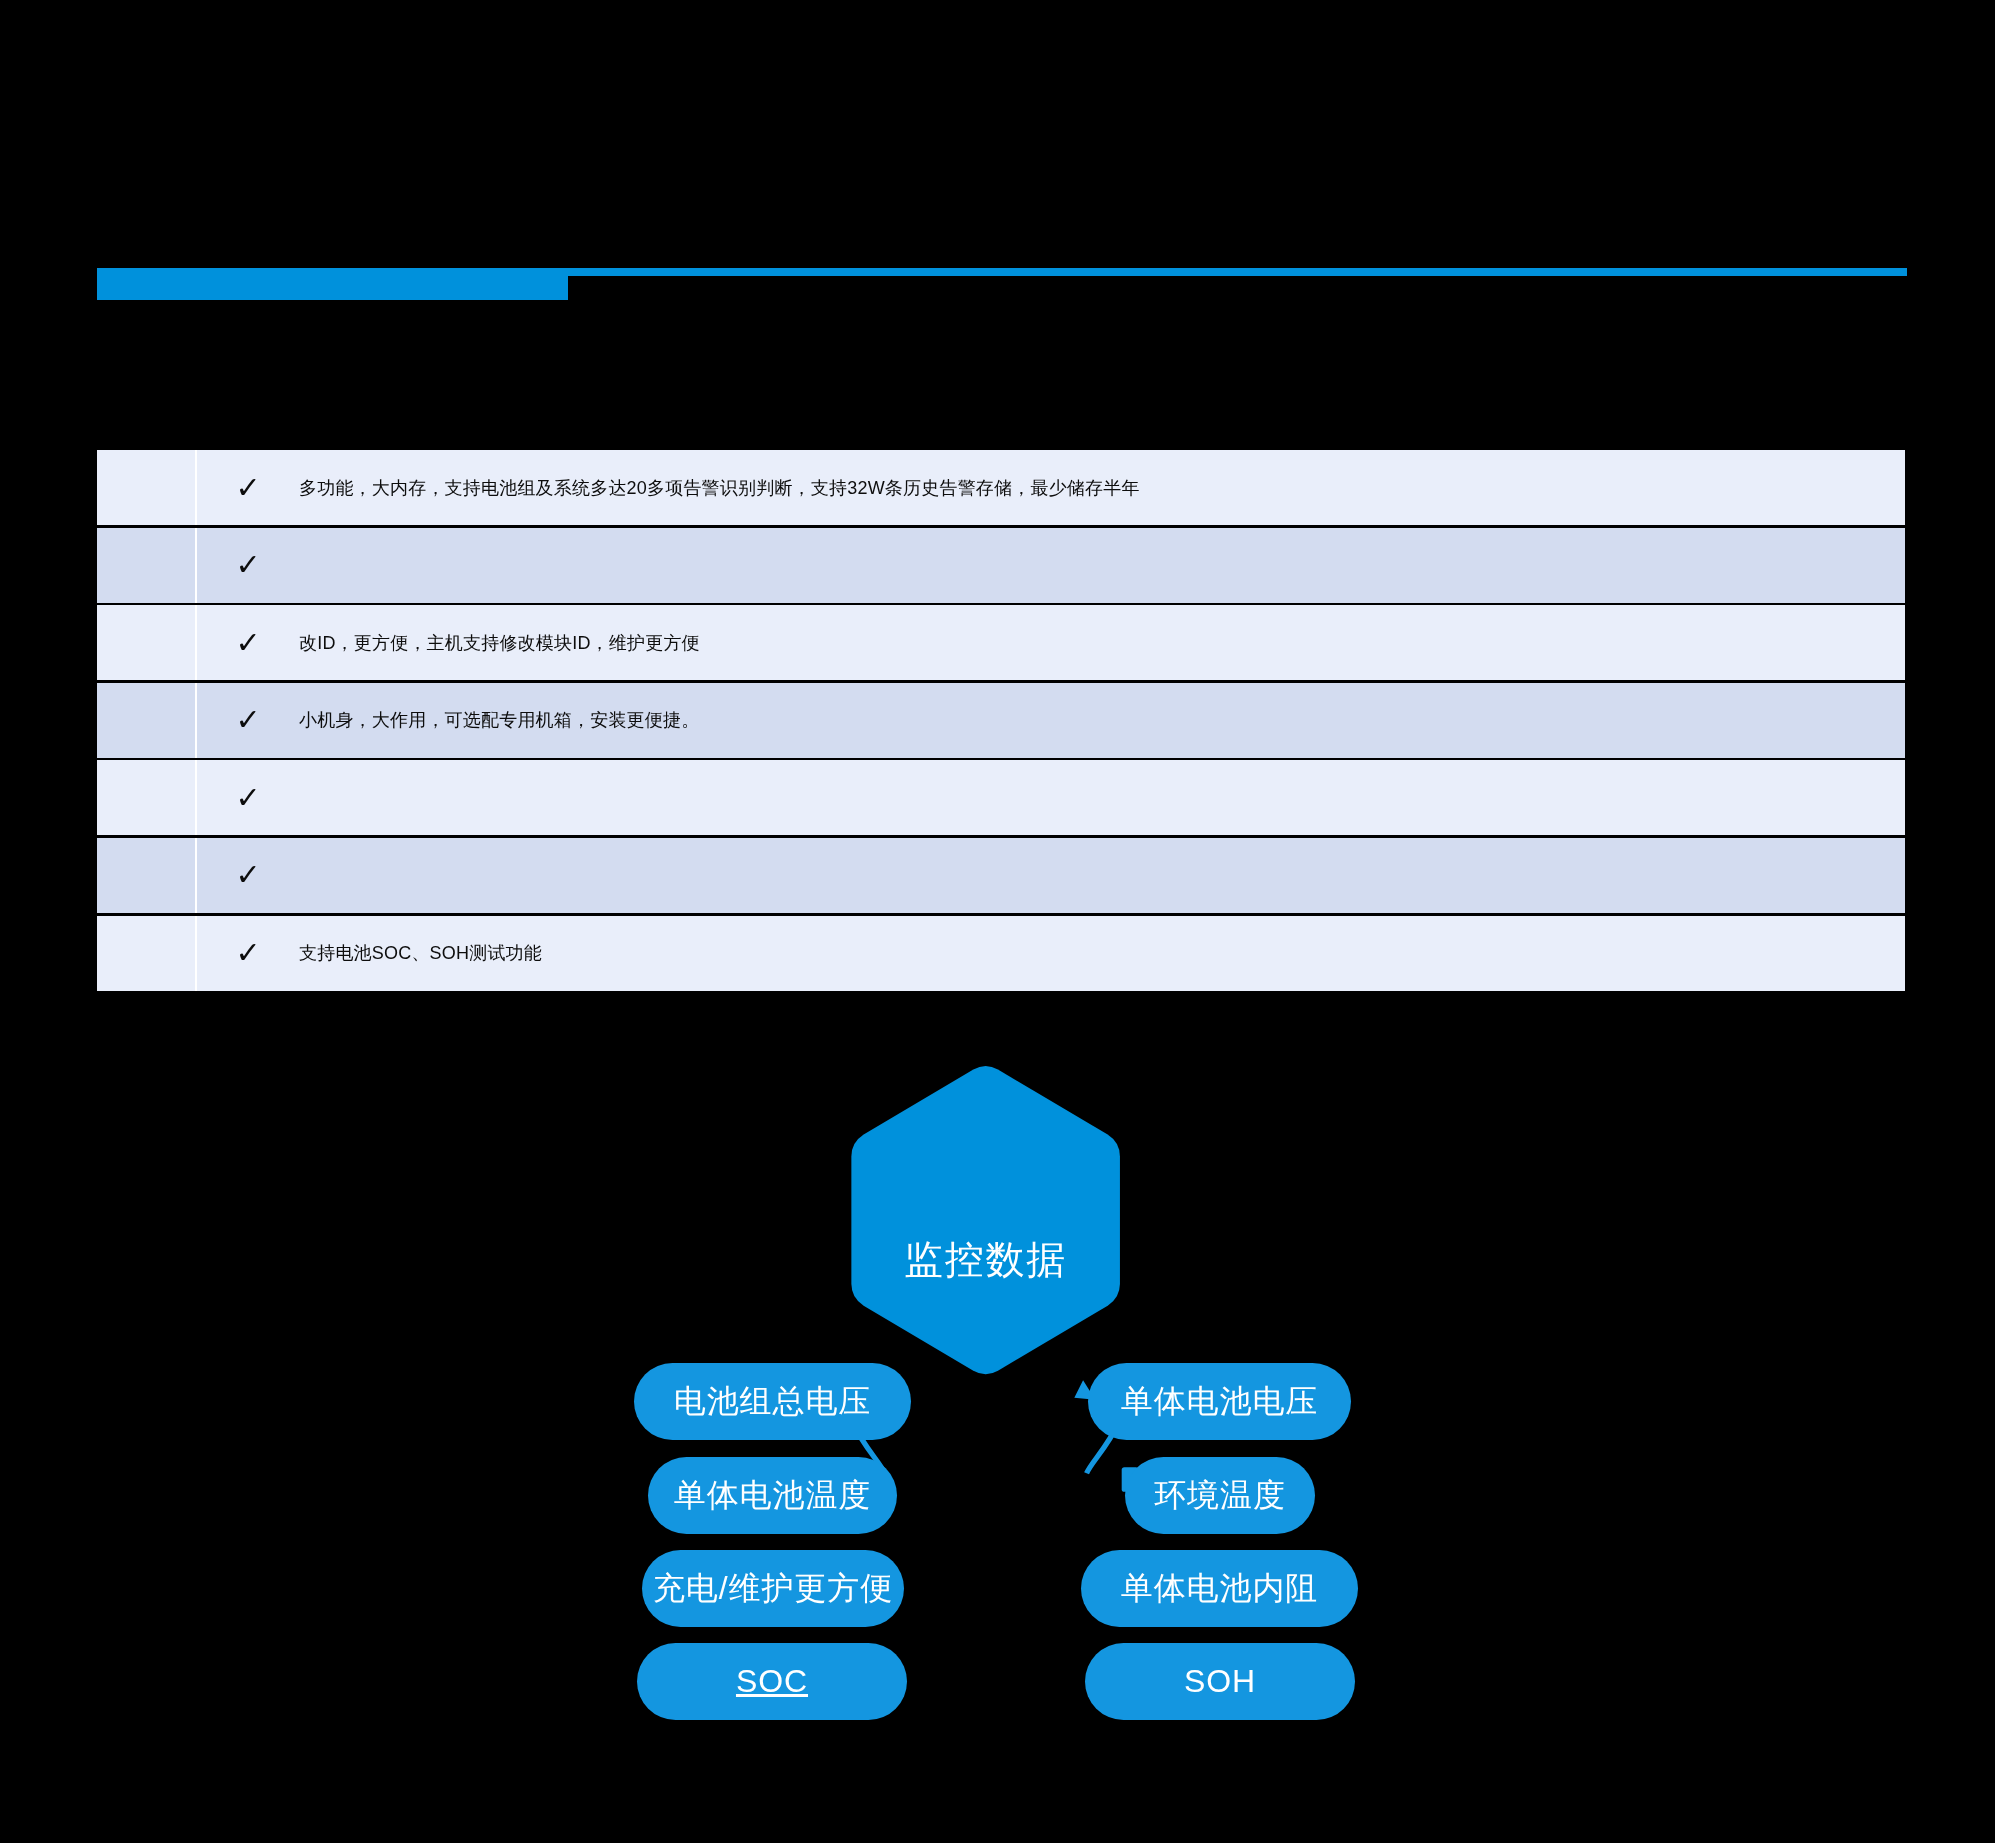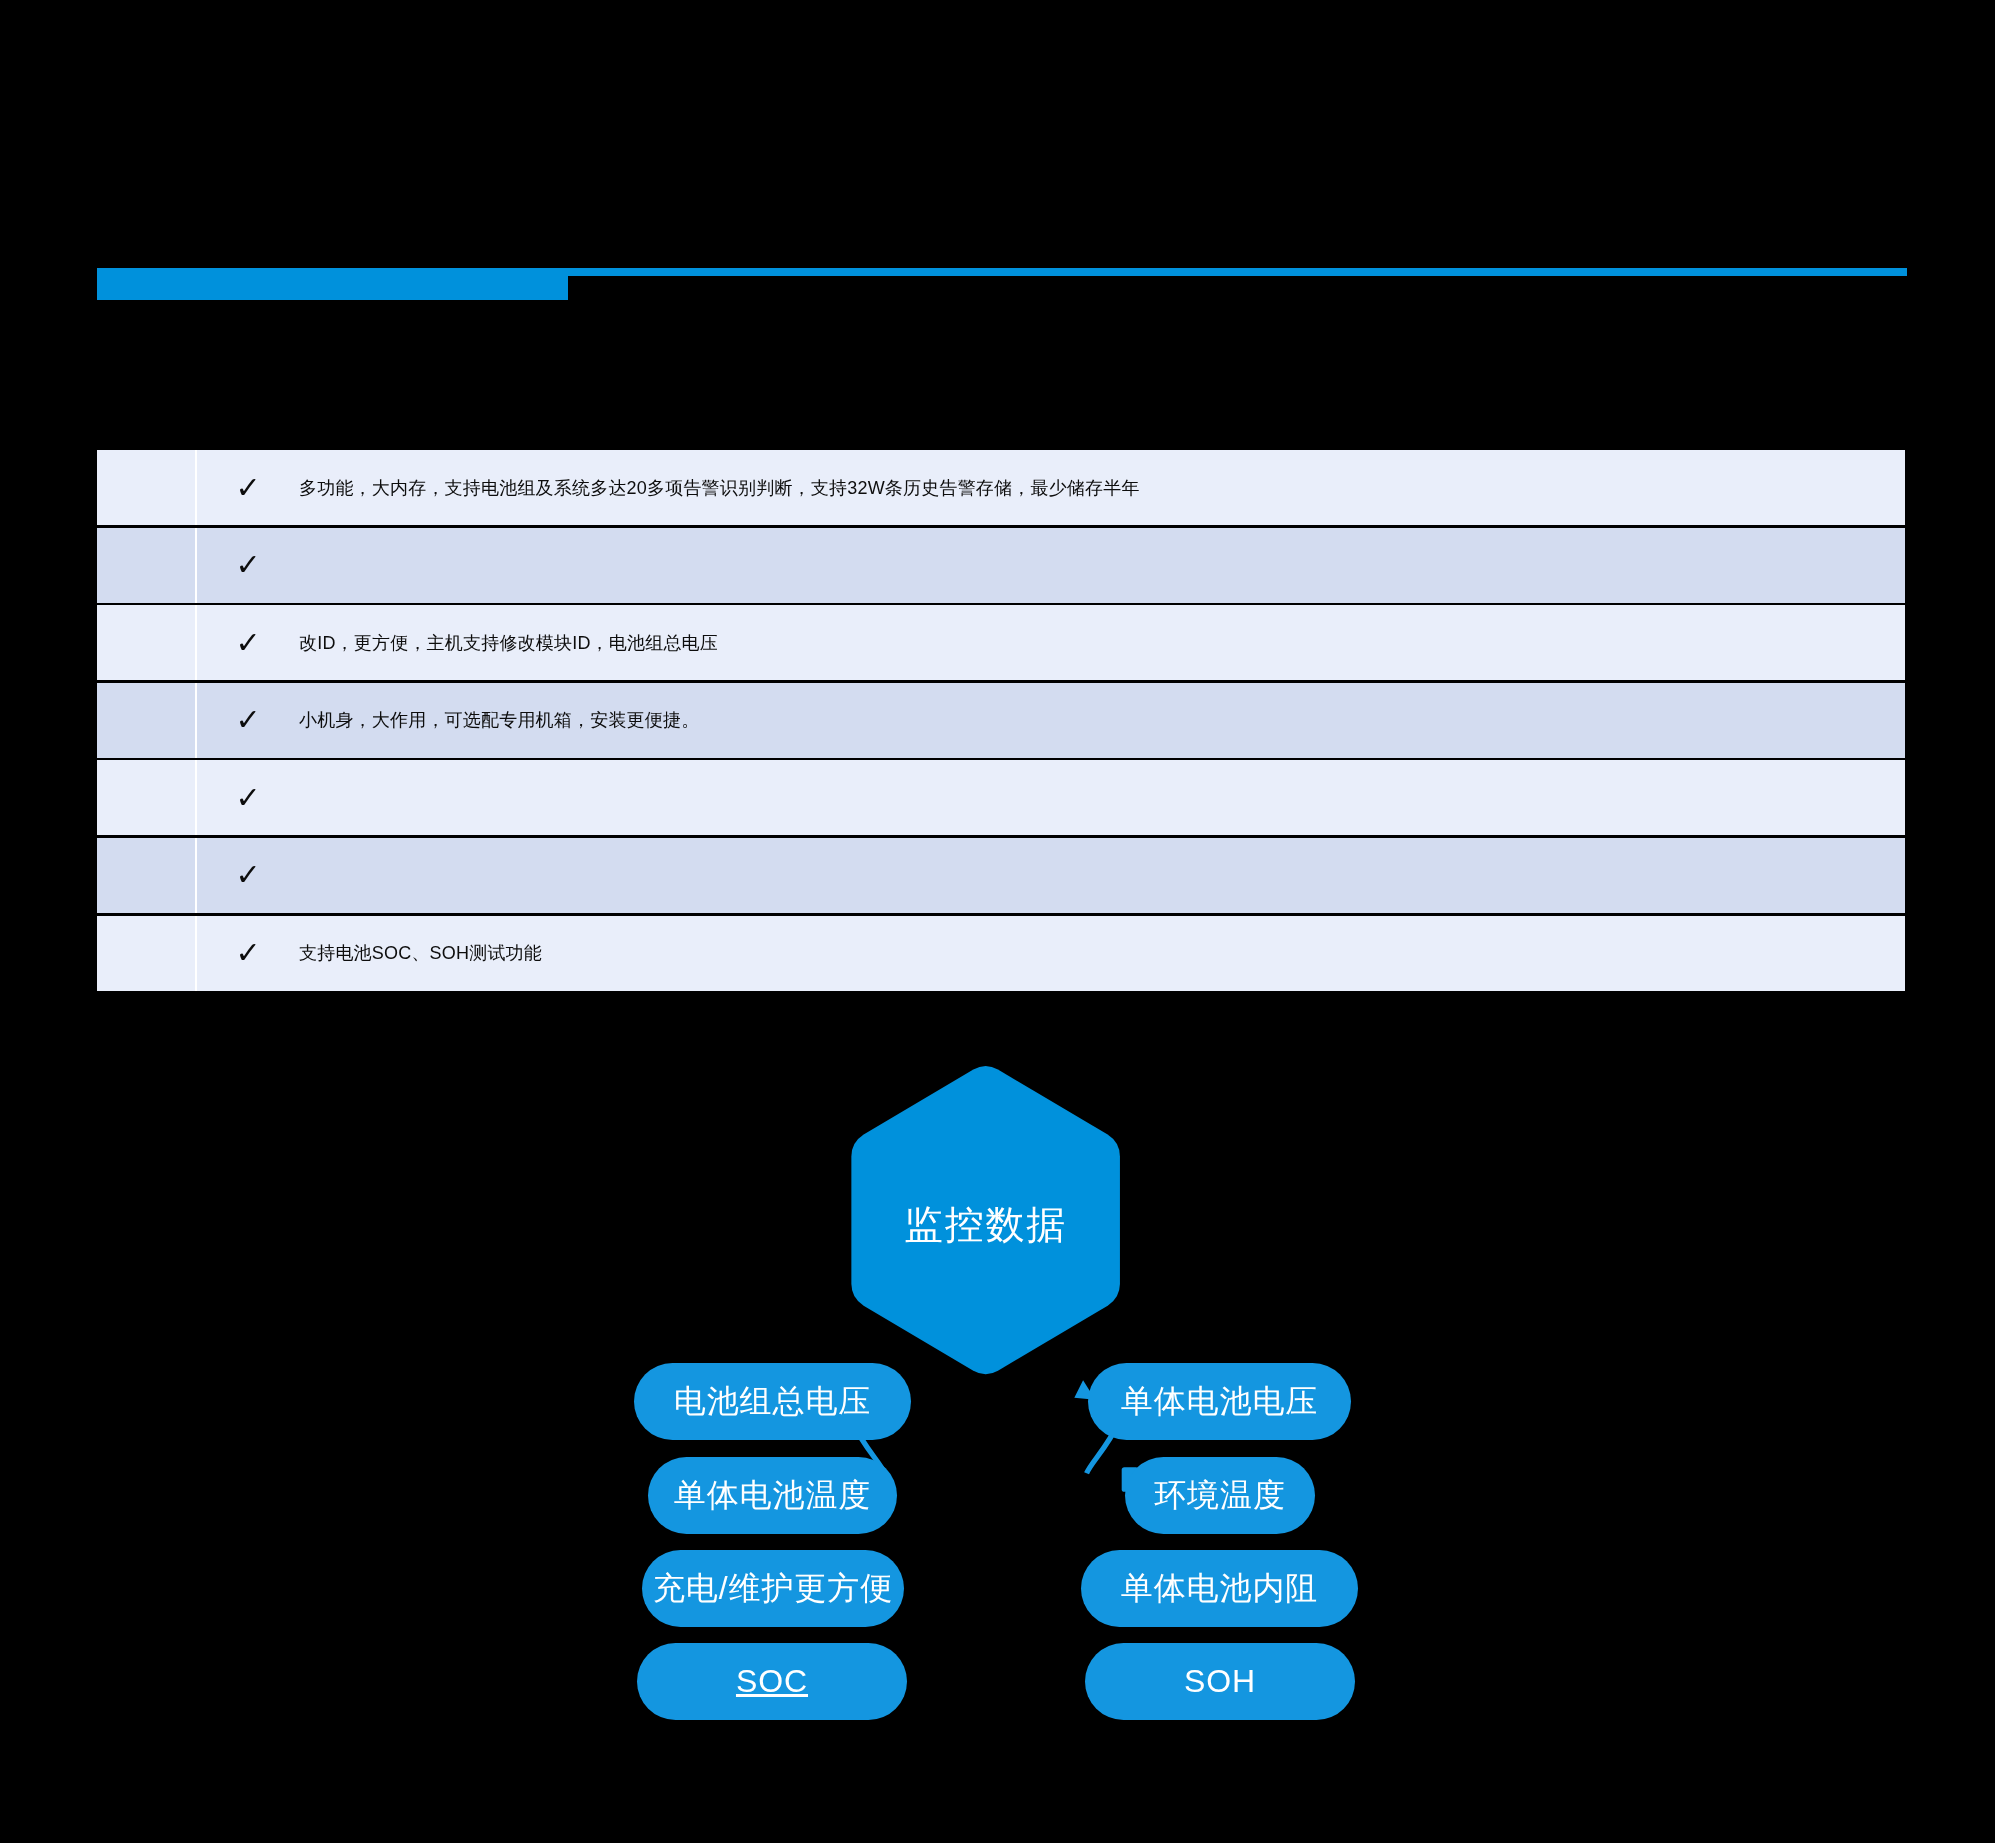--- a/index.html
+++ b/index.html
@@ -114,20 +114,21 @@
     font-size: 32px;
     letter-spacing: 0.9px;
   }
   .hex-label {
     position: absolute;
     width: 263px;
     text-align: center;
     color: #ffffff;
     font-size: 39px;
     letter-spacing: 1.8px;
+    margin-top: 35px;
   }
 
   :root {
     --brand: #0091dc;
     --brand2: #1496e0;
   }
 </style>
 </head>
 <body>
 
@@ -142,21 +143,21 @@
       <div class="cell-check">✓</div>
       <div class="cell-text">多功能，大内存，支持电池组及系统多达20多项告警识别判断，支持32W条历史告警存储，最少储存半年</div>
     </div>
     <div class="row even">
       <div class="cell-spacer"></div>
       <div class="cell-check">✓</div>
     </div>
     <div class="row odd">
       <div class="cell-spacer"></div>
       <div class="cell-check">✓</div>
-      <div class="cell-text">改ID，更方便，主机支持修改模块ID，电池组总电压</div>
+      <div class="cell-text">改ID，更方便，主机支持修改模块ID，维护更方便</div>
     </div>
     <div class="row even">
       <div class="cell-spacer"></div>
       <div class="cell-check">✓</div>
       <div class="cell-text">小机身，大作用，可选配专用机箱，安装更便捷。</div>
     </div>
     <div class="row odd">
       <div class="cell-spacer"></div>
       <div class="cell-check">✓</div>
     </div>

